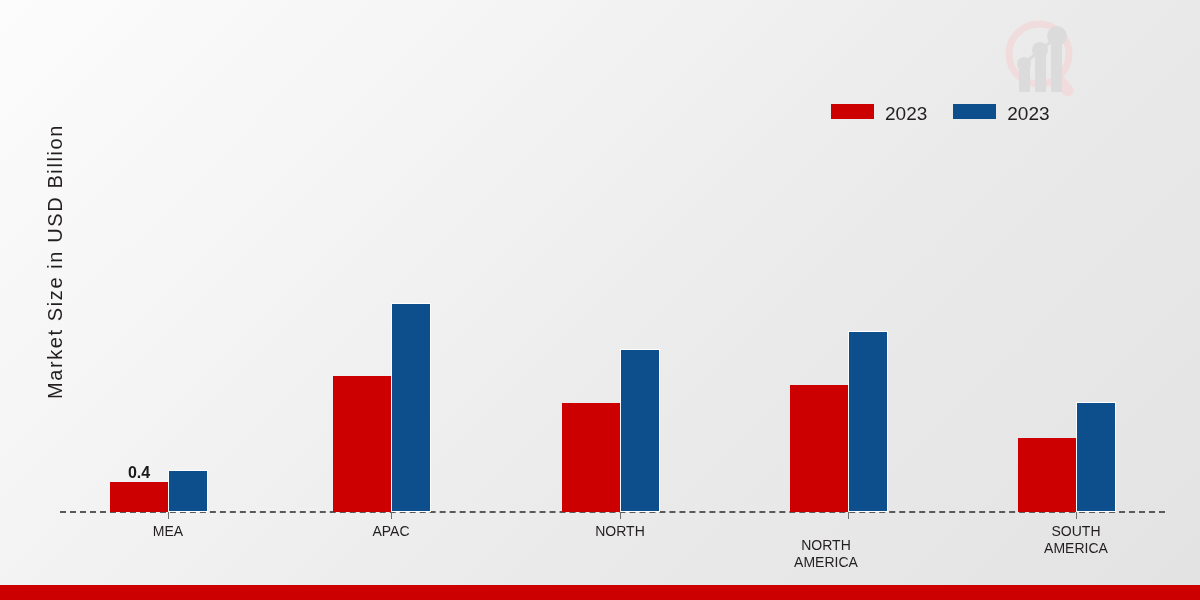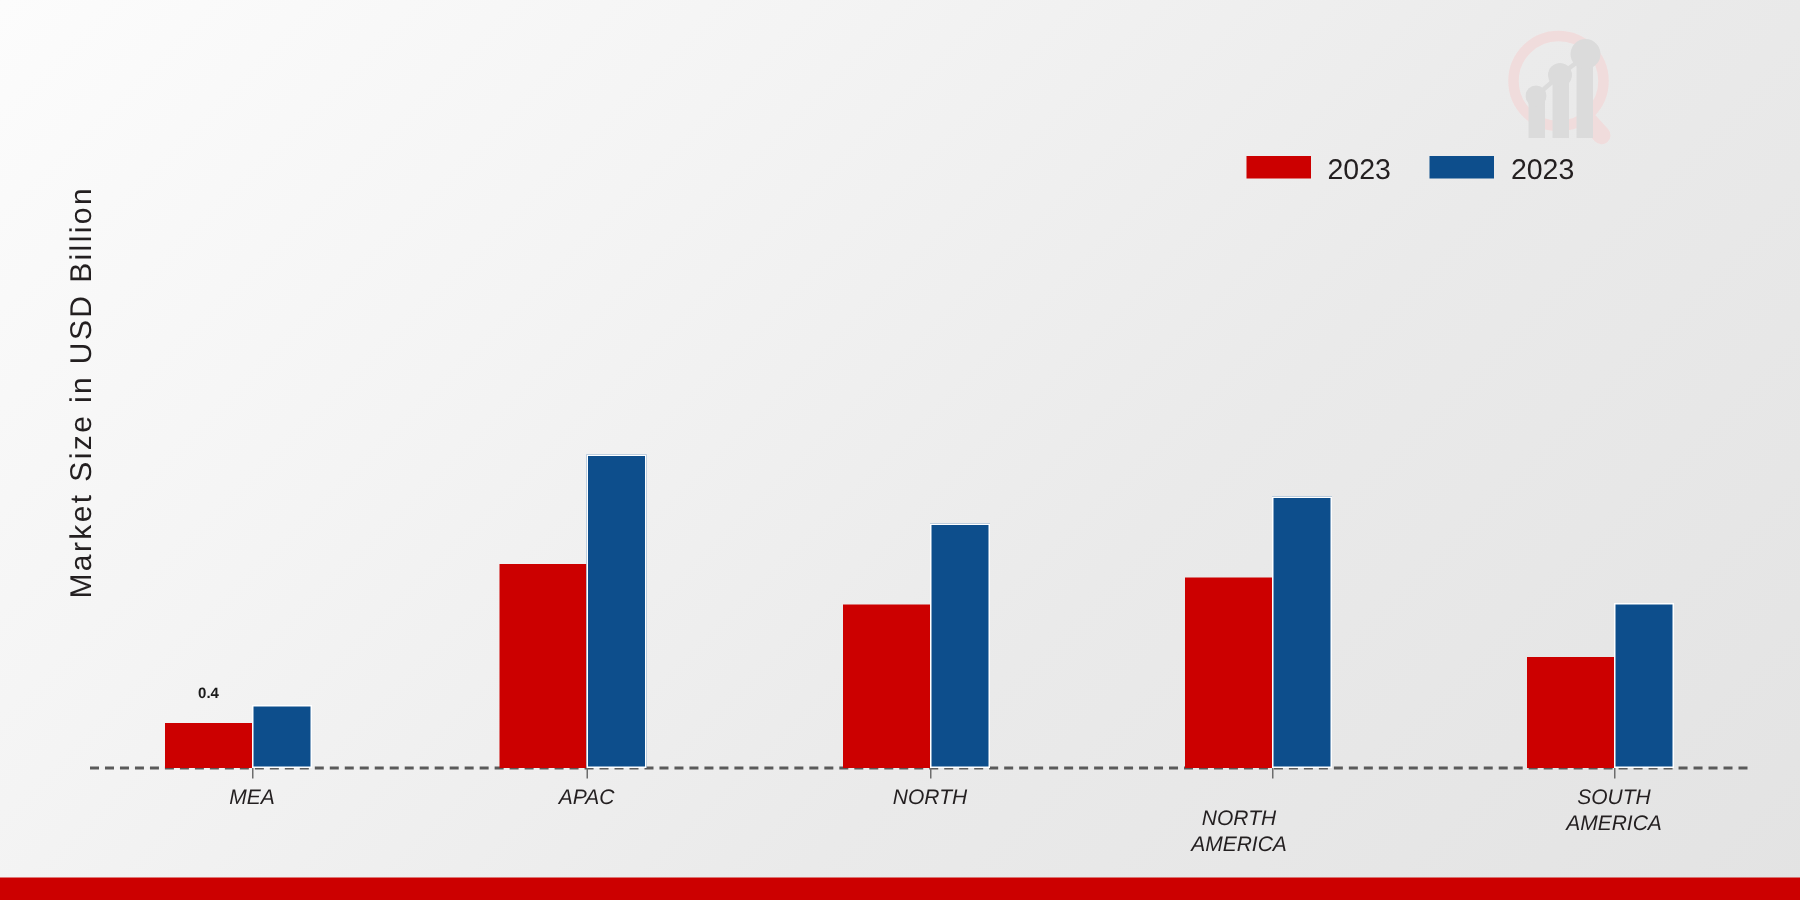--- a/index.html
+++ b/index.html
@@ -124,24 +124,24 @@
     border: 1px solid #ffffff;
     box-sizing: content-box;
   }
 
   .bar-value-label {
     position: absolute;
     bottom: 100%;
     left: 0;
     width: 58px;
     text-align: center;
-    font-size: 10px;
+    font-size: 16px;
     font-weight: bold;
     color: #1a1a1a;
-    margin-bottom: 14px;
+    margin-bottom: 0;
     font-stretch: condensed;
   }
 
   .tick-mark {
     position: absolute;
     top: 512px;
     width: 0;
     height: 7px;
     border-left: 1px solid #6d6d6d;
   }
@@ -151,21 +151,20 @@
     top: 523px;
     width: 160px;
     text-align: center;
     font-size: 14px;
     color: #231f20;
     line-height: 17px;
     font-stretch: condensed;
   }
   .category-label span {
     display: block;
-    font-style: italic;
   }
 
   
   #footer-bar {
     position: absolute;
     left: 0;
     bottom: 0;
     width: 1200px;
     height: 15px;
     background: #cc0000;

